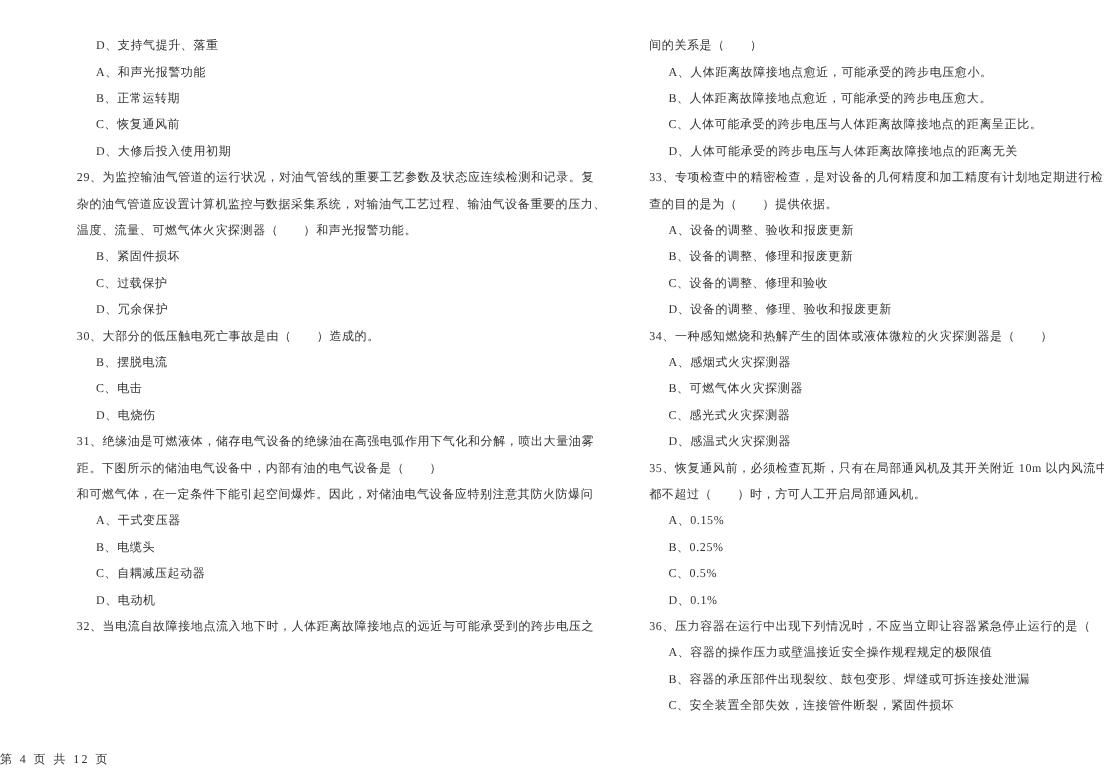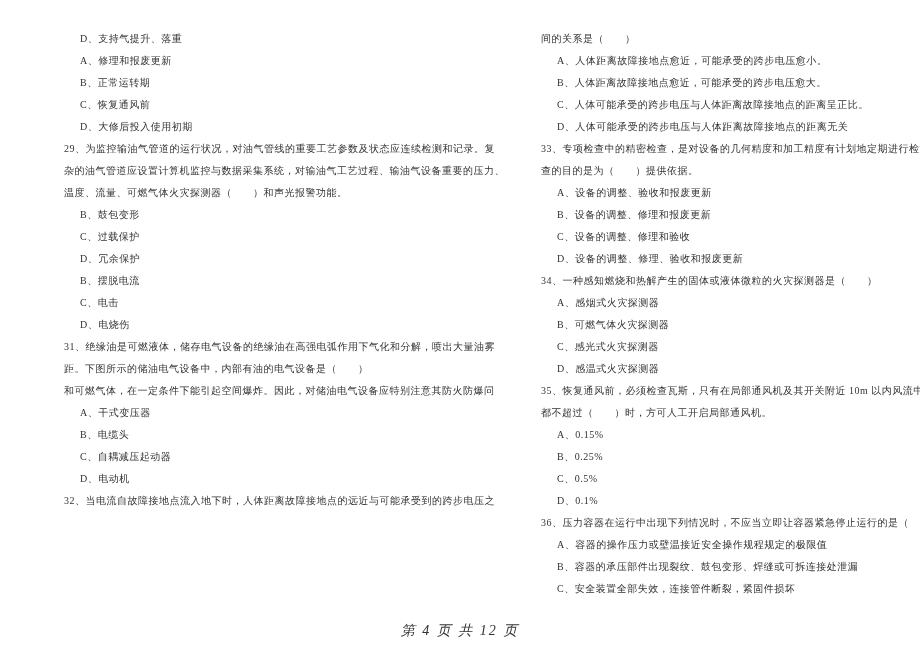--- a/index.html
+++ b/index.html
@@ -38,43 +38,42 @@
       padding-left: 32px;
     }
     .q-line {
       padding-left: 16px;
     }
     .footer {
       position: absolute;
       bottom: 10px;
       left: 0;
       right: 0;
-      text-align: center;
-      font-size: 14px;
+      font-size: 10px;
       letter-spacing: 2px;
       color: #333333;
-      font-style: italic;
     }
   </style>
 </head>
 <body>
 
 <div class="page">
   <div class="column" id="left-col">
       <div class="line indent-1">D、支持气提升、落重</div>
-      <div class="line indent-1">A、修理和报废更新</div>
+      <div class="line indent-1">A、和声光报警功能</div>
       <div class="line indent-1">B、正常运转期</div>
       <div class="line indent-1">C、恢复通风前</div>
       <div class="line indent-1">D、大修后投入使用初期</div>
       <div class="line q-line">29、为监控输油气管道的运行状况，对油气管线的重要工艺参数及状态应连续检测和记录。复</div>
       <div class="line q-line">杂的油气管道应设置计算机监控与数据采集系统，对输油气工艺过程、输油气设备重要的压力、</div>
       <div class="line q-line">温度、流量、可燃气体火灾探测器（　　）和声光报警功能。</div>
-      <div class="line indent-1">B、鼓包变形</div>
+      <div class="line indent-1">B、紧固件损坏</div>
       <div class="line indent-1">C、过载保护</div>
       <div class="line indent-1">D、冗余保护</div>
+      <div class="line q-line">30、大部分的低压触电死亡事故是由（　　）造成的。</div>
       <div class="line indent-1">B、摆脱电流</div>
       <div class="line indent-1">C、电击</div>
       <div class="line indent-1">D、电烧伤</div>
       <div class="line q-line">31、绝缘油是可燃液体，储存电气设备的绝缘油在高强电弧作用下气化和分解，喷出大量油雾</div>
       <div class="line q-line">距。下图所示的储油电气设备中，内部有油的电气设备是（　　）</div>
       <div class="line q-line">和可燃气体，在一定条件下能引起空间爆炸。因此，对储油电气设备应特别注意其防火防爆问</div>
       <div class="line indent-1">A、干式变压器</div>
       <div class="line indent-1">B、电缆头</div>
       <div class="line indent-1">C、自耦减压起动器</div>
       <div class="line indent-1">D、电动机</div>

